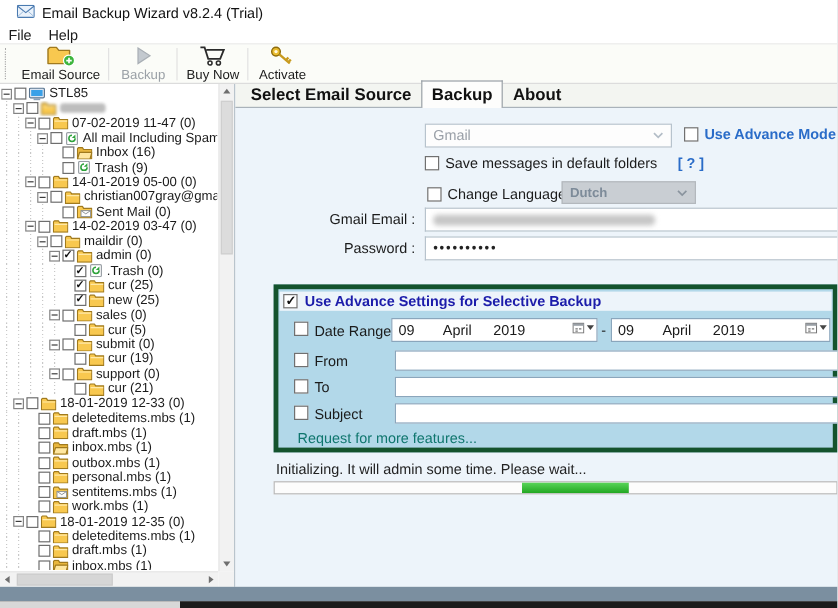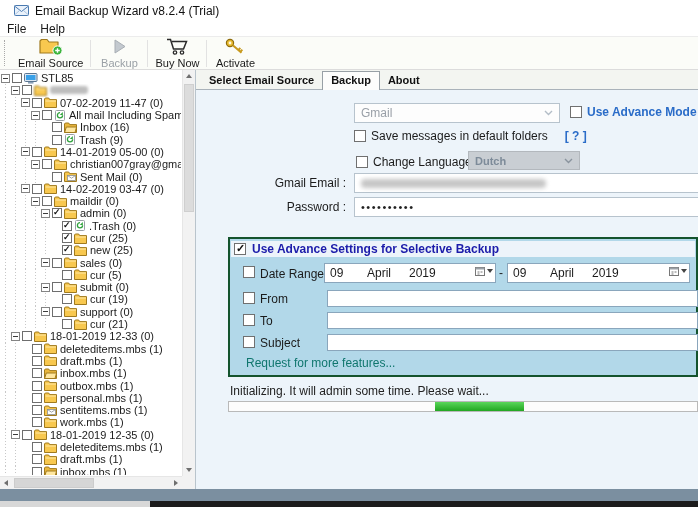--- a/index.html
+++ b/index.html
@@ -48,41 +48,41 @@
   .sa-up{left:3px;top:4px;border-left:3px solid transparent;border-right:3px solid transparent;border-bottom:4px solid #6f6f6f;}
   .sa-down{left:3px;bottom:4px;border-left:3px solid transparent;border-right:3px solid transparent;border-top:4px solid #6f6f6f;}
   .sa-left{left:4px;top:3px;border-top:3px solid transparent;border-bottom:3px solid transparent;border-right:4px solid #6f6f6f;}
   .sa-right{right:4px;top:3px;border-top:3px solid transparent;border-bottom:3px solid transparent;border-left:4px solid #6f6f6f;}
   .vthumb{position:absolute;left:1px;right:1px;top:14px;height:128px;background:#dcdcdc;border:1px solid #cfcfcf;box-sizing:border-box;}
   .hthumb{position:absolute;top:1px;bottom:1px;left:14px;width:80px;background:#d6d6d6;border:1px solid #cccccc;box-sizing:border-box;}
   
   .right-panel{flex:1;display:flex;flex-direction:column;background:#edf4fa;}
   .tabstrip{height:20px;background:#f3f5f1;display:flex;align-items:flex-end;padding-left:5px;
             border-bottom:1px solid #a9b2ba;box-sizing:border-box;}
-  .tab{font-size:11px;font-weight:bold;color:#111;padding:2px 8px 3px;}
+  .tab{font-size:14px;font-weight:bold;color:#111;padding:2px 8px 3px;}
   .tab.active{background:#fdfdfc;border:1px solid #98a0a6;border-bottom:none;margin-bottom:-1px;padding-bottom:4px;}
   .content{position:relative;flex:1;}
   .lbl{position:absolute;font-size:12px;color:#1b1b1b;}
   .ralign{width:150px;text-align:right;left:0;}
   .dd{position:absolute;box-sizing:border-box;display:flex;align-items:center;font-size:12px;padding:0 6px;}
   .dd .ddtext{flex:1;overflow:hidden;}
   .dd-gmail{left:158px;top:13px;width:206px;height:20px;background:#fdfdfd;border:1px solid #b7c3cd;color:#9aa0a8;}
   .dd-dutch{left:272px;top:61px;width:112px;height:19px;background:#c9ced3;border:1px solid #b3b8bd;color:#7d8b99;font-weight:bold;font-size:11px;}
   .cbrow{position:absolute;display:flex;align-items:center;gap:5px;font-size:12px;}
   .fcb{width:12px;height:12px;border:1px solid #707070;background:#fff;box-sizing:border-box;flex:none;position:relative;}
   .fcb.checked::after{content:"\2713";position:absolute;left:1px;top:-2px;font-size:11px;font-weight:bold;color:#111;}
   .bluetext{color:#2a6cc8;font-weight:bold;}
   .inp{position:absolute;box-sizing:border-box;background:#fff;border:1px solid #b7c3cd;}
   .inp-email{left:158px;top:83px;width:344px;height:20px;border-right:none;display:flex;align-items:center;padding-left:6px;}
   .blur-blob{width:185px;height:9px;background:#c6c6c6;border-radius:4px;filter:blur(2px);}
   .inp-pass{left:158px;top:107px;width:344px;height:20px;border-right:none;font-size:11px;letter-spacing:1.5px;
             line-height:18px;padding-left:6px;color:#222;}
   
   .groupbox{position:absolute;left:32px;top:147px;width:470px;height:140px;background:#b2d8e9;
-            border:2px solid #14532d;box-sizing:border-box;}
+            border:4px solid #14532d;box-sizing:border-box;}
   .legend{position:absolute;left:1px;right:1px;top:2px;height:16px;background:#edf4fa;
           display:flex;align-items:center;gap:6px;padding-left:3px;}
   .legend .ltext{color:#1c1caa;font-weight:bold;font-size:12px;}
   .picker{position:absolute;height:20px;background:#fff;border:1px solid #8aa6bc;box-sizing:border-box;font-size:12px;}
   .picker .pd{position:absolute;top:2px;}
   .calbtn{position:absolute;right:2px;top:2px;display:flex;align-items:center;gap:2px;}
   .calbtn .varrow{width:0;height:0;border-left:3px solid transparent;border-right:3px solid transparent;border-top:4px solid #444;}
   .adv-inp{position:absolute;background:#fff;border:1px solid #8aa6bc;box-sizing:border-box;height:17px;}
   .link{position:absolute;left:16px;top:117px;color:#0f766e;font-size:12px;}
   .statusmsg{position:absolute;left:34px;top:294px;font-size:12px;color:#222;}

